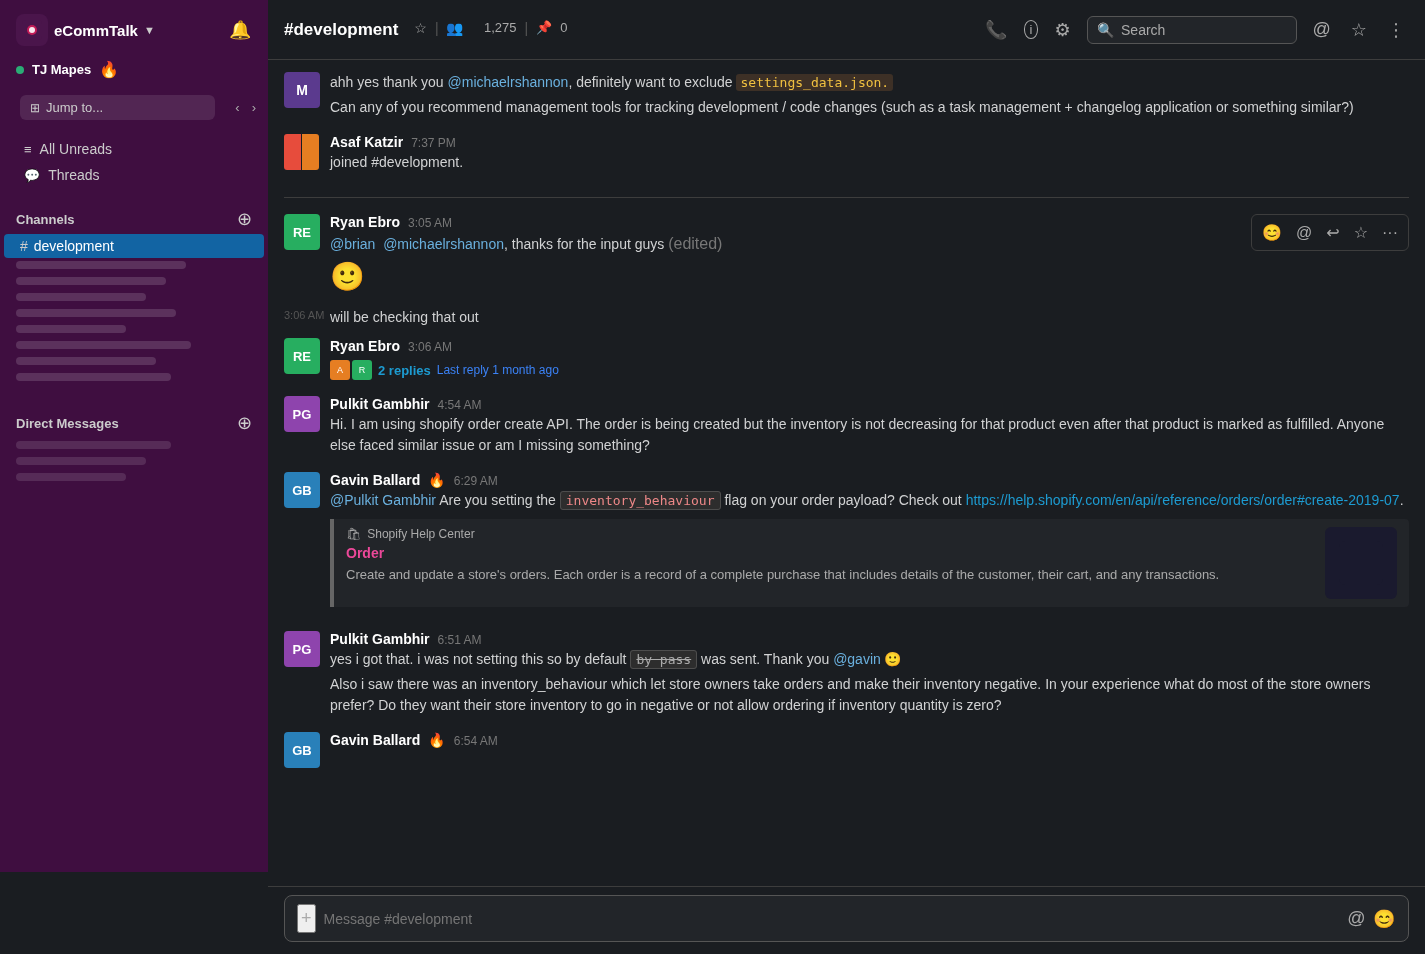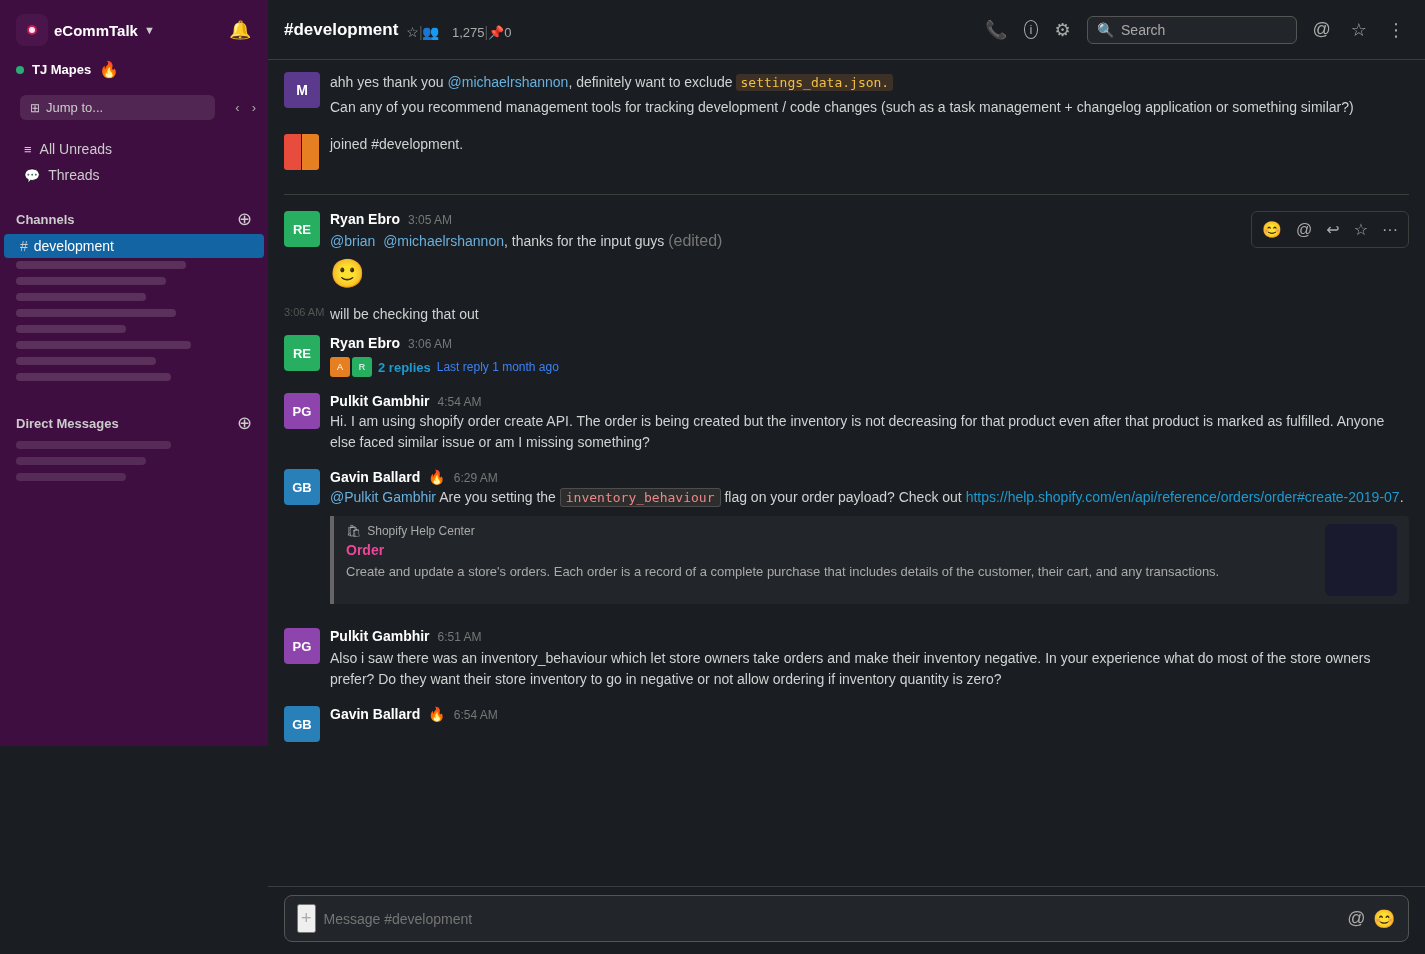--- a/index.html
+++ b/index.html
@@ -1,19 +1,19 @@
 <!DOCTYPE html>
 <html><head>
   <meta charset="utf-8">
   <style>
     * { margin: 0; padding: 0; box-sizing: border-box; }
     body { font-family: -apple-system, BlinkMacSystemFont, 'Segoe UI', sans-serif; background: #1a1d21; color: #d1d2d3; width: 1425px; height: 954px; overflow: hidden; display: flex; }
 
     
-    .sidebar { width: 268px; background: #3f0e40; display: flex; flex-direction: column; height: 746px; flex-shrink: 0; }
+    .sidebar { width: 268px; background: #3f0e40; display: flex; flex-direction: column; height: 872px; flex-shrink: 0; }
     .workspace-name { display: flex; align-items: center; gap: 6px; color: #fff; font-weight: 700; font-size: 15px; cursor: pointer; }
     .user-info { display: flex; align-items: center; gap: 8px; padding: 8px 16px; }
     .status-dot { width: 8px; height: 8px; border-radius: 50%; background: #2bac76; }
     .username { color: #fff; font-size: 13px; font-weight: 600; }
 
     .sidebar-nav { padding: 8px 0; }
     .nav-item { display: flex; align-items: center; gap: 8px; padding: 5px 16px; color: #ccc; font-size: 14px; cursor: pointer; border-radius: 4px; margin: 0 8px; }
 
     .jump-to-bar { display: flex; align-items: center; gap: 6px; margin: 4px 12px; padding: 5px 10px; background: rgba(255,255,255,0.1); border-radius: 6px; cursor: pointer; }
     .jump-text { color: #ccc; font-size: 13px; }
@@ -32,21 +32,21 @@
 
     .dm-bar { height: 8px; border-radius: 4px; background: rgba(255,255,255,0.12); margin: 3px 16px; }
 
     .sidebar-app-icon { width: 32px; height: 32px; background: #4a154b; border-radius: 8px; display: flex; align-items: center; justify-content: center; color: #fff; font-size: 18px; font-weight: bold; }
 
     
     .main { display: flex; flex-direction: column; flex: 1; background: #1a1d21; }
 
     
     .channel-header { display: flex; align-items: center; padding: 10px 16px; border-bottom: 1px solid #3d3d3d; background: #1a1d21; height: 60px; }
-    .channel-header-left { display: flex; align-items: flex-end; gap: 0; flex: 1; }
+    .channel-header-left { display: flex; align-items: flex-start; gap: 8px; flex: 1; }
     .header-icons { display: flex; align-items: center; gap: 12px; }
     .header-icon { color: #aaa; font-size: 18px; cursor: pointer; padding: 4px; border-radius: 4px; }
     .search-box { display: flex; align-items: center; gap: 6px; background: #222529; border: 1px solid #555; border-radius: 6px; padding: 5px 10px; width: 210px; cursor: text; }
     .search-icon { color: #aaa; font-size: 14px; }
     .search-placeholder { color: #aaa; font-size: 14px; }
 
     
     .messages-area { flex: 1; overflow-y: auto; padding: 0; position: relative; }
     .messages-area::-webkit-scrollbar { width: 8px; }
     .messages-area::-webkit-scrollbar-track { background: #1a1d21; }
@@ -219,20 +219,24 @@
     </div>
 
 
     <div class="message-group">
       <div class="message-row">
         <div style="width:36px; height:36px; flex-shrink:0; display:flex; gap:1px;">
           <div style="width:17px;height:36px;background:#e74c3c;border-radius:3px 0 0 3px;"></div>
           <div style="width:17px;height:36px;background:#e67e22;border-radius:0 3px 3px 0;"></div>
         </div>
         <div class="message-content">
+          <div class="message-header">
+            <span class="message-author">Asaf Katzir</span>
+            <span class="message-time">7:37 PM</span>
+          </div>
           <div class="message-text">joined #development.</div>
         </div>
       </div>
     </div>
 
     <div style="margin:16px 16px 8px; position:relative; display:flex; align-items:center;">
       <div style="flex:1;height:1px;background:#3d3d3d;"></div>
     </div>
 
     <div class="message-group" style="padding-top:8px;">
@@ -338,20 +342,25 @@
     </div>
 
     <div class="message-group" style="padding-top:8px;">
       <div class="message-row">
         <div class="avatar-placeholder" style="background:#8e44ad;font-size:13px;font-weight:bold;">PG</div>
         <div class="message-content">
           <div class="message-header">
             <span class="message-author">Pulkit Gambhir</span>
             <span class="message-time">6:51 AM</span>
           </div>
+          <div class="message-text">
+            yes i got that. i was not setting this so by default
+            <span class="by-pass-code">by pass</span>
+            was sent. Thank you <span class="mention">@gavin</span> 🙂
+          </div>
           <div class="message-text" style="margin-top:4px;">
             Also i saw there was an inventory_behaviour which let store owners take orders and make their inventory negative. In your experience what do most of the store owners prefer? Do they want their store inventory to go in negative or not allow ordering if inventory quantity is zero?
           </div>
         </div>
       </div>
     </div>
 
     <div class="message-group" style="padding-top:8px; padding-bottom:12px;">
       <div class="message-row">
         <div class="avatar-placeholder" style="background:#2980b9;font-size:13px;font-weight:bold;">GB</div>

